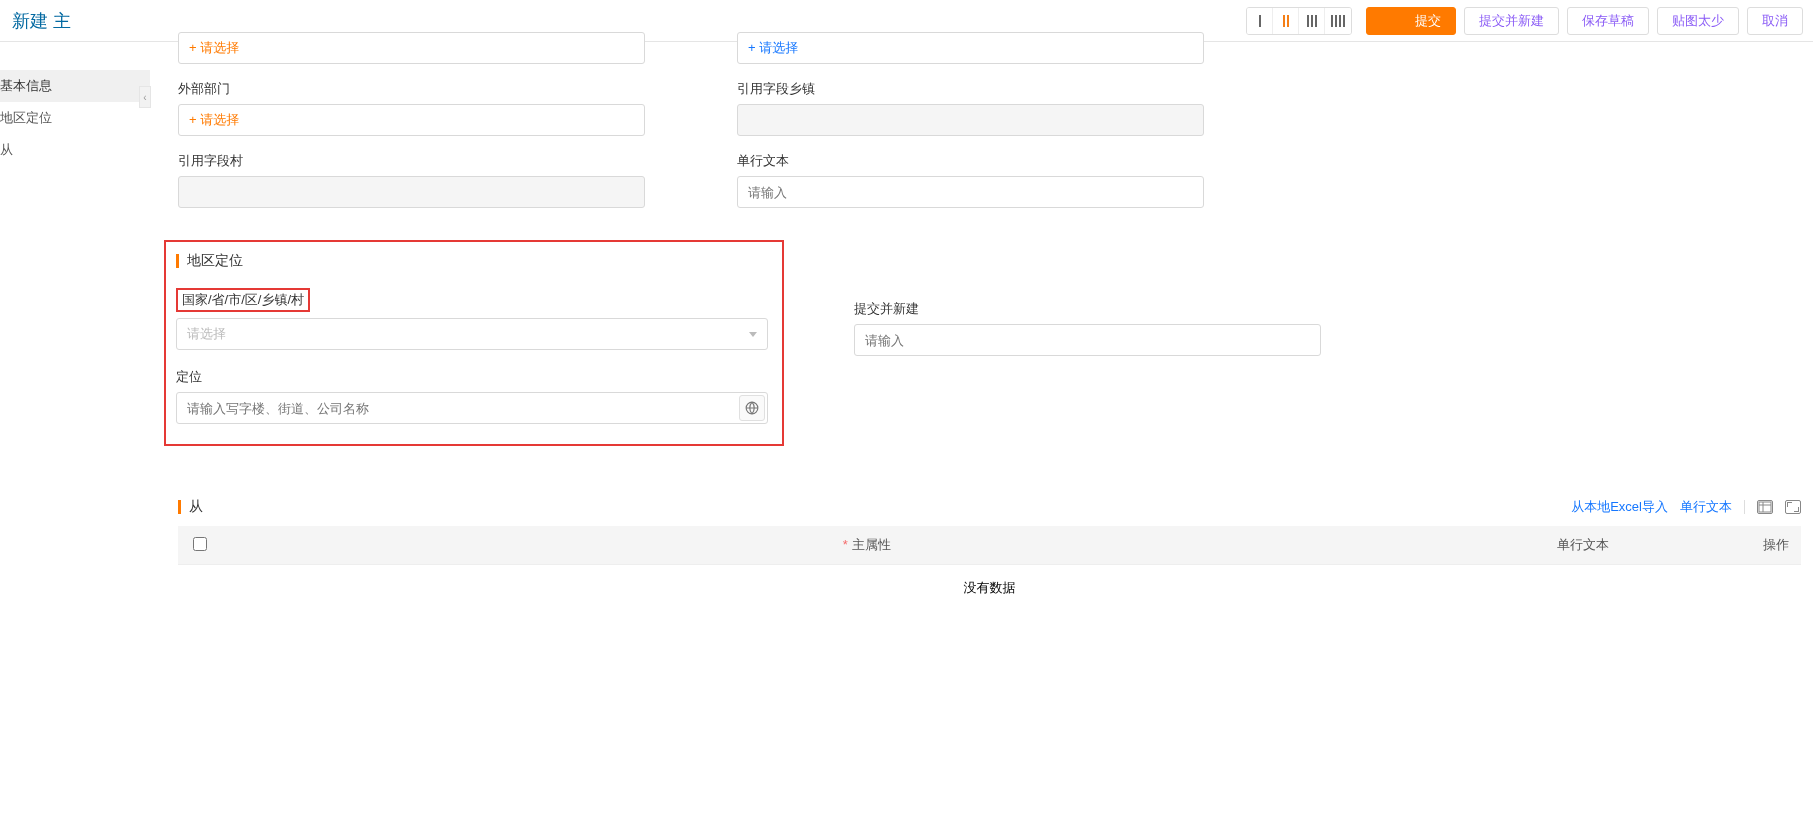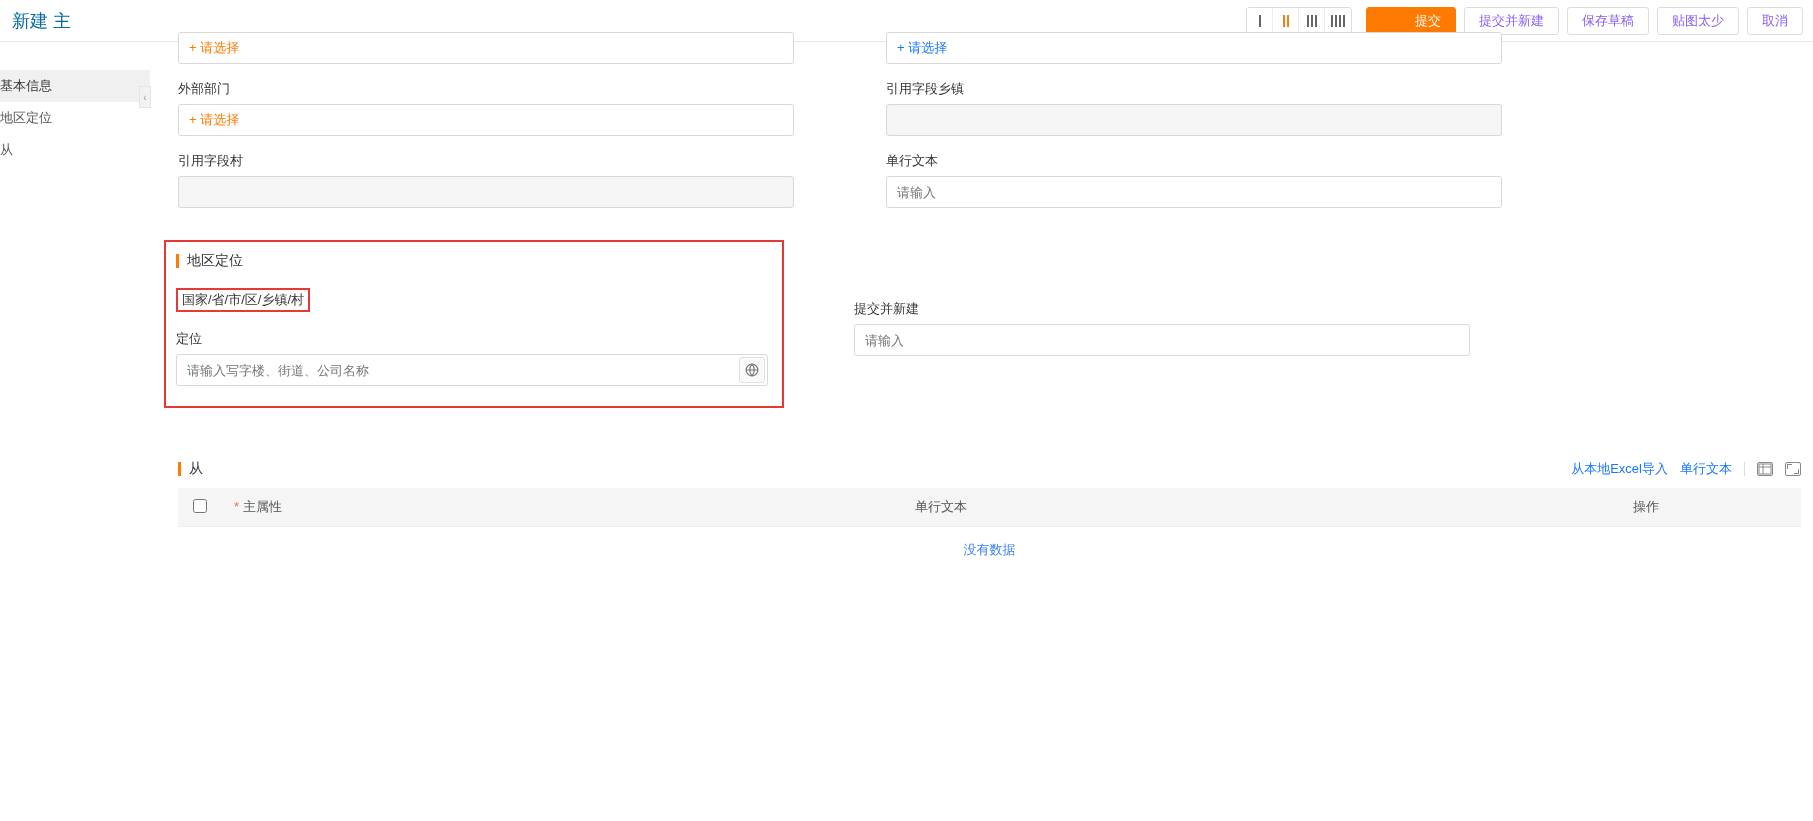--- a/index.html
+++ b/index.html
@@ -103,21 +103,21 @@
   .side-spacer { height: 28px; }
   .main {
     flex: 1;
     padding: 0 12px 40px 28px;
   }
   
   .form-row {
     display: flex;
     gap: 92px;
   }
-  .form-col { width: 616px; }
+  .form-col { width: 467px; }
   .field-label {
     font-size: 13px;
     color: #333;
     margin: 16px 0 6px 0;
     display: block;
   }
   .input, .select {
     width: 100%;
     height: 32px;
     border: 1px solid #d9d9d9;
@@ -216,34 +216,34 @@
   }
   .subtable-icon.expand::before{top:1px;left:1px;border-right:none;border-bottom:none;}
   .subtable-icon.expand::after{bottom:1px;right:1px;border-left:none;border-top:none;}
   table.subtable {
     width: 100%;
     border-collapse: collapse;
     margin-top: 10px;
   }
   .subtable thead th {
     background: #f5f5f5;
-    text-align: left;
+    text-align: right;
     font-weight: normal;
     font-size: 13px;
     color: #555;
     padding: 10px 12px;
     border-bottom: 1px solid #eee;
   }
   .subtable .check-col { width: 44px; text-align:center; }
   .subtable .op-col { width: 180px; font-family: Liberation Serif, serif; }
   .required-star { color: #f56c6c; margin-right: 4px; }
   .subtable tbody td {
     text-align: center;
     padding: 14px;
-    color: #3b82f6;
+    color: #000000;
     background: #fff;
   }
   input[type=checkbox]{ width:14px;height:14px; }
 </style>
 </head>
 <body>
 
 <div class="top-bar">
   <div class="top-title">新建 主</div>
   <div class="top-actions">
@@ -340,20 +340,24 @@
 
     <div class="form-row" style="margin-top:32px;">
       <div class="highlight-box">
         <div class="section-heading" style="margin-top:0;">
           <span>地区定位</span>
         </div>
         <div>
           <span class="label-highlight">
             <span>国家/省/市/区/乡镇/村</span>
           </span>
+        </div>
+        <div class="select" style="margin-top:6px;">
+          <span class="placeholder">请选择</span>
+          <span class="select-arrow"></span>
         </div>
         <label class="field-label section-below-highlight">定位</label>
         <div class="input-with-icon">
           <input class="input" style="padding-right: 34px;" placeholder="请输入写字楼、街道、公司名称">
           <span class="suffix-btn">
             <svg width="14" height="14" viewBox="0 0 24 24" fill="none" stroke="currentColor" stroke-width="2">
                 <circle cx="12" cy="12" r="10"></circle>
                 <path d="M2 12h20M12 2a15 15 0 0 1 0 20M12 2a15 15 0 0 0 0 20"></path>
               </svg>
           </span>

